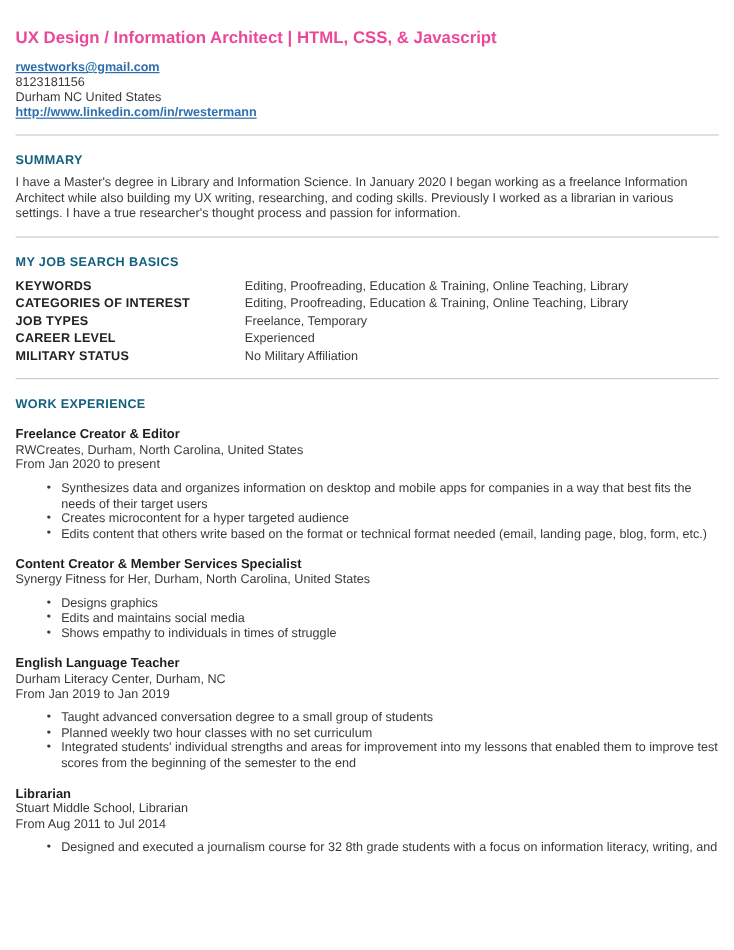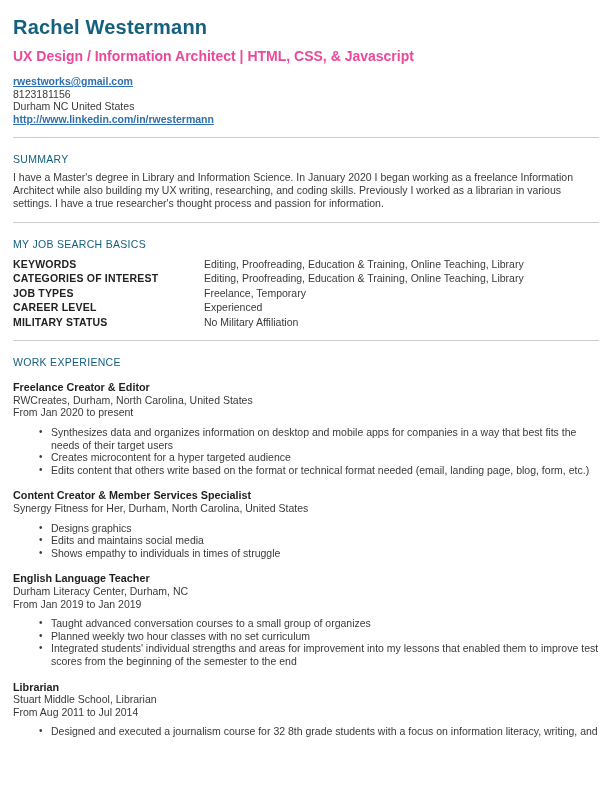--- a/index.html
+++ b/index.html
@@ -31,21 +31,21 @@
   .contact a {
     color: #2f6fad; font-weight: 700; text-decoration: underline;
     display: inline-block;
   }
   .contact div { margin: 0; }
   hr.section-divider {
     border: none; border-top: 1px solid #cccccc;
     margin-top: 12px;
   }
   .section-heading {
-    font-size: 10.5px; font-weight: 400;
+    font-size: 10.5px; font-weight: 700;
     color: #15607f;
     letter-spacing: 0.3px;
     margin-top: 15px;
   }
   .summary-text {
     font-size: 10.5px; line-height: 12.9px;
     margin-top: 6px;
   }
   .basics-table { margin-top: 8px; font-size: 10.5px; }
   .basics-row { display: flex; margin-bottom: 2px; line-height: 12.5px; }
@@ -68,21 +68,20 @@
     font-size: 10px;
   }
   .truncate-line { white-space: nowrap; overflow: hidden; }
 </style>
 </head>
 <body>
 
 <div class="page">
 
   <header>
-    <h1 class="candidate-name">Rachel Westermann</h1>
     <h2 class="headline">UX Design / Information Architect | HTML, CSS, &amp; Javascript</h2>
     <div class="contact">
       <a href="#">rwestworks@gmail.com</a>
       <div>8123181156</div>
       <div>Durham NC United States</div>
       <a href="#">http://www.linkedin.com/in/rwestermann</a>
     </div>
   </header>
 
   <hr class="section-divider">
@@ -144,21 +143,21 @@
         <li>Edits and maintains social media</li>
         <li>Shows empathy to individuals in times of struggle</li>
       </ul>
     </div>
 
     <div class="job">
       <div class="job-title">English Language Teacher</div>
       <div class="job-company">Durham Literacy Center, Durham, NC</div>
       <div class="job-dates">From Jan 2019 to Jan 2019</div>
       <ul class="job-bullets">
-        <li>Taught advanced conversation courses to a small group of organizes</li>
+        <li>Taught advanced conversation degree to a small group of students</li>
         <li>Planned weekly two hour classes with no set curriculum</li>
         <li>Integrated students' individual strengths and areas for improvement into my lessons that enabled them to improve test scores from the beginning of the semester to the end</li>
       </ul>
     </div>
 
     <div class="job">
       <div class="job-title">Librarian</div>
       <div class="job-company">Stuart Middle School, Librarian</div>
       <div class="job-dates">From Aug 2011 to Jul 2014</div>
       <ul class="job-bullets">

